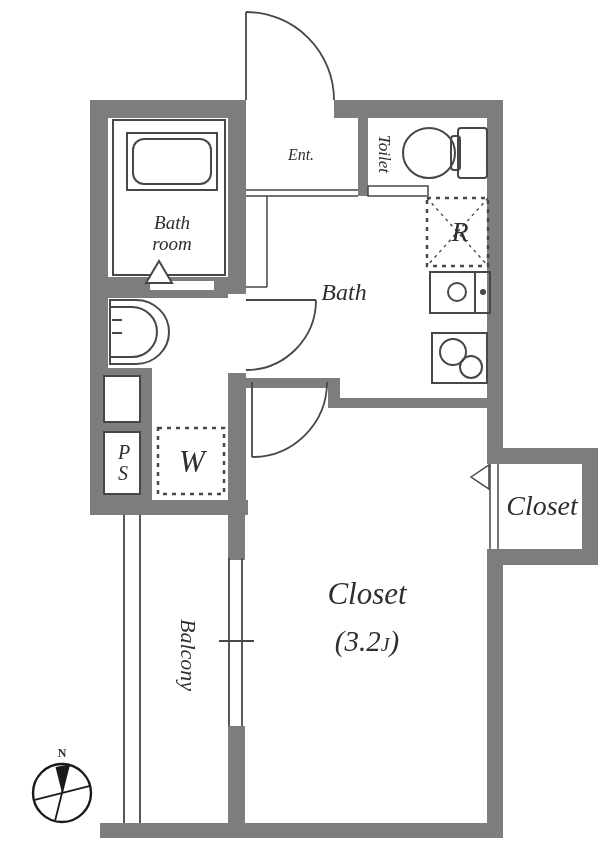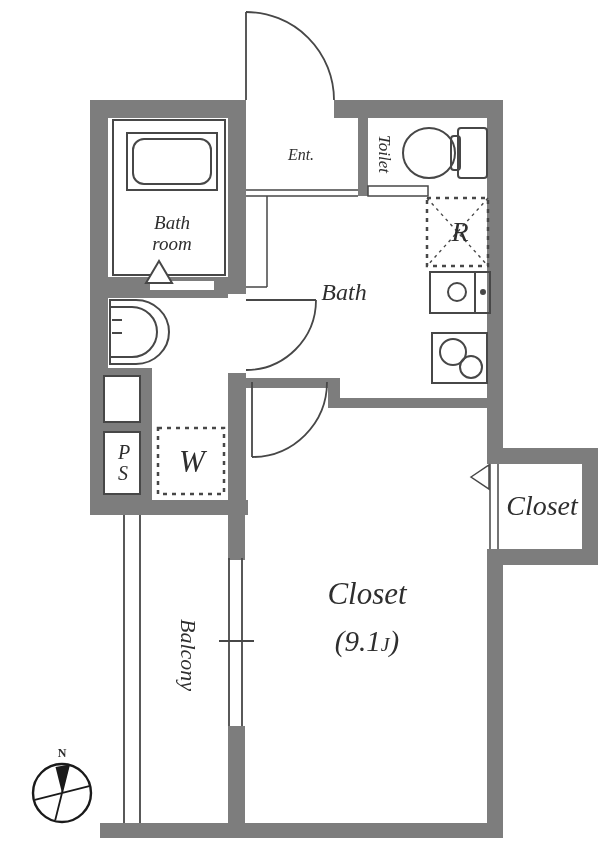--- a/index.html
+++ b/index.html
@@ -143,19 +143,19 @@
 
 
   <div class="lbl stack" style="left:122px;top:463px;font-size:20px;">PS</div>
 
   <div class="lbl" style="left:192px;top:462px;font-size:31px;">W</div>
 
   <div class="lbl" style="left:542px;top:506px;font-size:28px;">Closet</div>
 
   <div class="lbl" style="left:367px;top:594px;font-size:31px;">Closet</div>
 
-  <div class="lbl" style="left:367px;top:641px;font-size:29px;"><span>(9.1</span><span class="unit">J</span><span>)</span></div>
+  <div class="lbl" style="left:367px;top:641px;font-size:29px;"><span>(3.2</span><span class="unit">J</span><span>)</span></div>
 
   <div class="lbl rot" style="left:188px;top:655px;font-size:22px;">Balcony</div>
 
   <div class="lbl n-label" style="left:62px;top:754px;">N</div>
 
 </div>
 
 </body></html>

